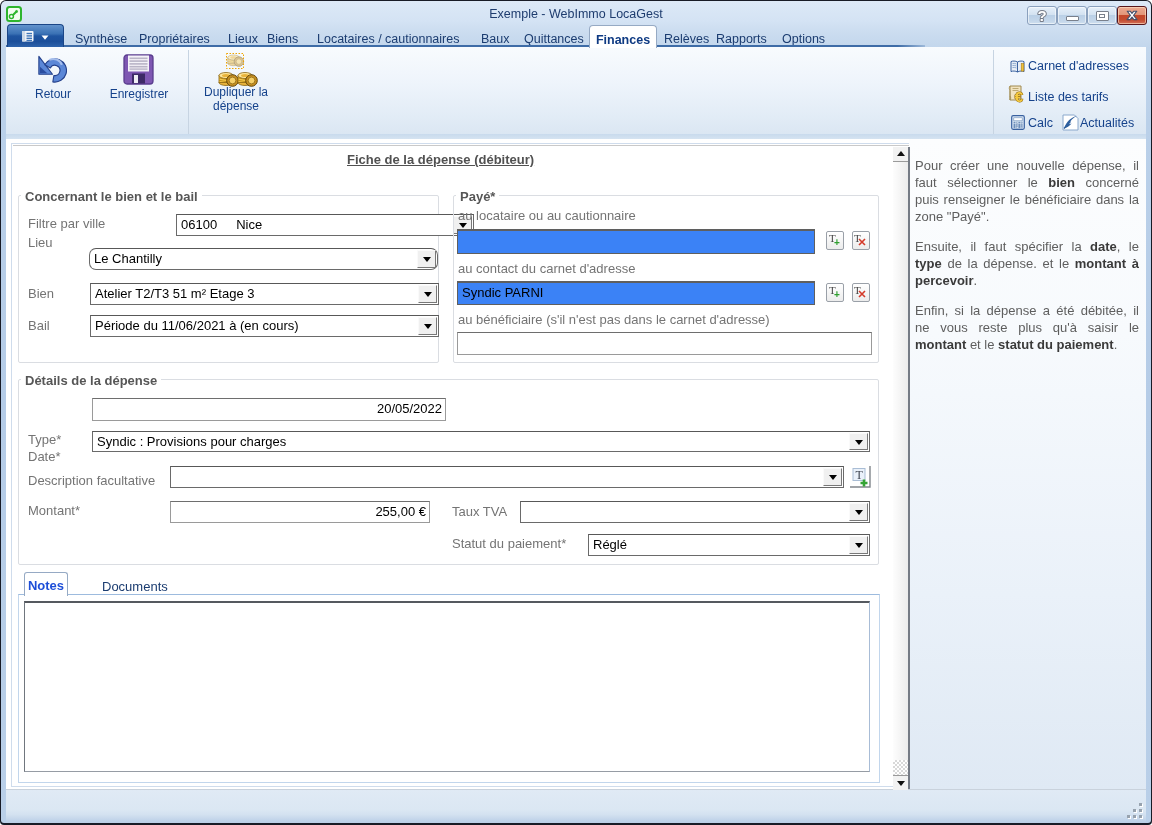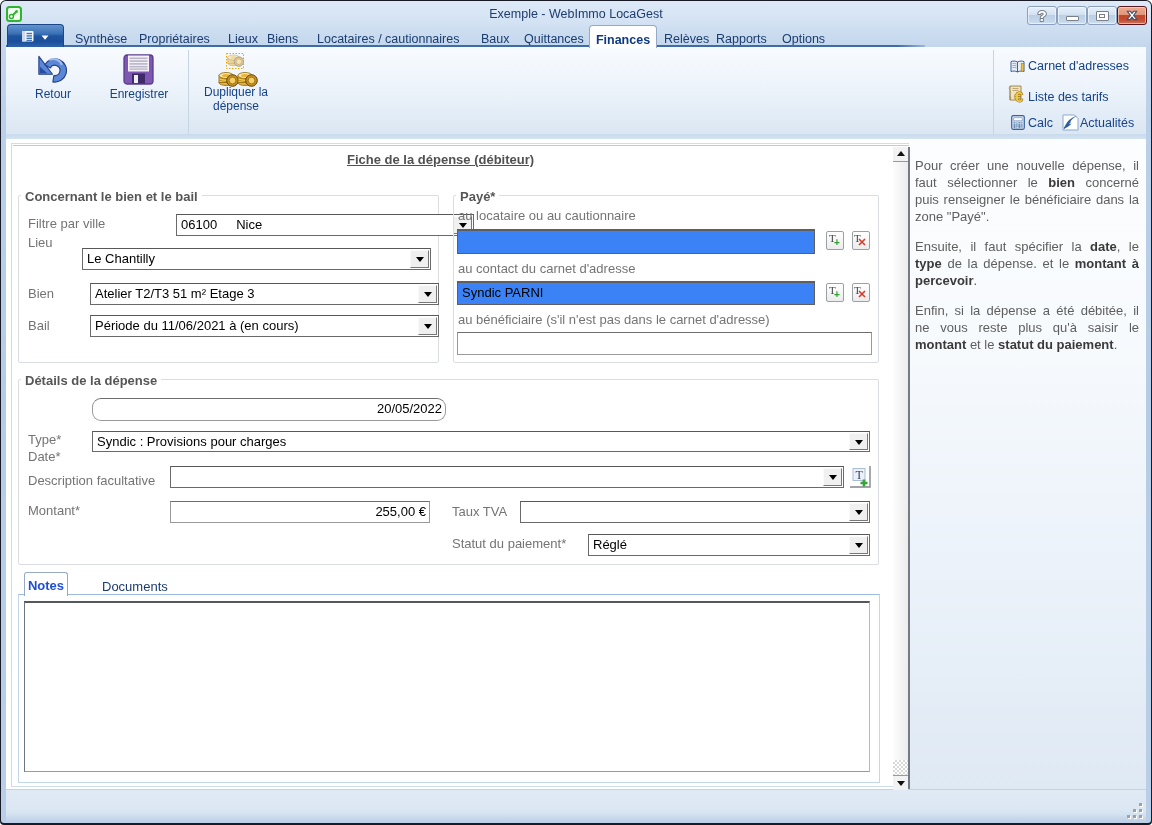--- a/index.html
+++ b/index.html
@@ -214,21 +214,21 @@
 
  <div id="formtitle">Fiche de la dépense (débiteur)</div>
  <div class="fieldset" style="left:18px;top:195px;width:419px;height:166px;"></div>
  <div class="legend" style="left:21px;top:189px;">Concernant le bien et le bail</div>
  <div class="lbl" style="left:28px;top:216px;">Filtre par ville</div>
  <div class="combo" style="left:156px;top:214px;width:296px;height:20px;margin-left:20px;">
       <span class="tx"><span>06100</span><span style="margin-left:19px;">Nice</span></span>
       <span class="dd"></span>
     </div>
  <div class="lbl" style="left:28px;top:235px;">Lieu</div>
- <div class="combo" style="left:82px;top:248px;width:347px;height:20px;">
+ <div class="combo" style="left:89px;top:248px;width:347px;height:20px;border-radius:7px;">
       <span class="tx">Le Chantilly</span>
       <span class="dd"></span>
     </div>
  <div class="lbl" style="left:28px;top:286px;">Bien</div>
  <div class="combo" style="left:90px;top:283px;width:347px;height:20px;">
       <span class="tx">Atelier T2/T3 51 m² Etage 3</span>
       <span class="dd"></span>
     </div>
  <div class="lbl" style="left:28px;top:318px;">Bail</div>
  <div class="combo" style="left:90px;top:315px;width:347px;height:20px;">
@@ -259,21 +259,21 @@
         <text x="7" y="14" font-size="10" font-weight="bold" fill="#2e9e2e" font-family="Liberation Sans">+</text>
       </svg></div>
  <div class="tbtn" style="left:852px;top:283px;"><svg width="14" height="15" viewBox="0 0 14 15">
         <text x="1" y="10" font-size="11" fill="#444" font-family="Liberation Serif">T</text>
         <path d="M6 7 L12 13 M12 7 L6 13" stroke="#d43a2a" stroke-width="1.6"></path>
       </svg></div>
 
  <div class="fieldset" style="left:18px;top:379px;width:859px;height:184px;"></div>
  <div class="legend" style="left:21px;top:373px;">Détails de la dépense</div>
  <div class="lbl" style="left:28px;top:401px;margin-top:48px;">Date*</div>
- <div class="inp" style="left:92px;top:398px;width:352px;height:21px;border-radius:9px;">
+ <div class="inp" style="left:92px;top:398px;width:352px;height:21px;">
       <span style="position:absolute;right:3px;top:2px;line-height:16px;">20/05/2022</span>
     </div>
  <div class="lbl" style="left:28px;top:432px;">Type*</div>
  <div class="combo" style="left:92px;top:431px;width:776px;height:19px;">
       <span class="tx">Syndic : Provisions pour charges</span>
       <span class="dd"></span>
     </div>
  <div class="lbl" style="left:28px;top:473px;">Description facultative</div>
  <div class="combo" style="left:170px;top:466px;width:672px;height:20px;">
       <span class="dd"></span>

